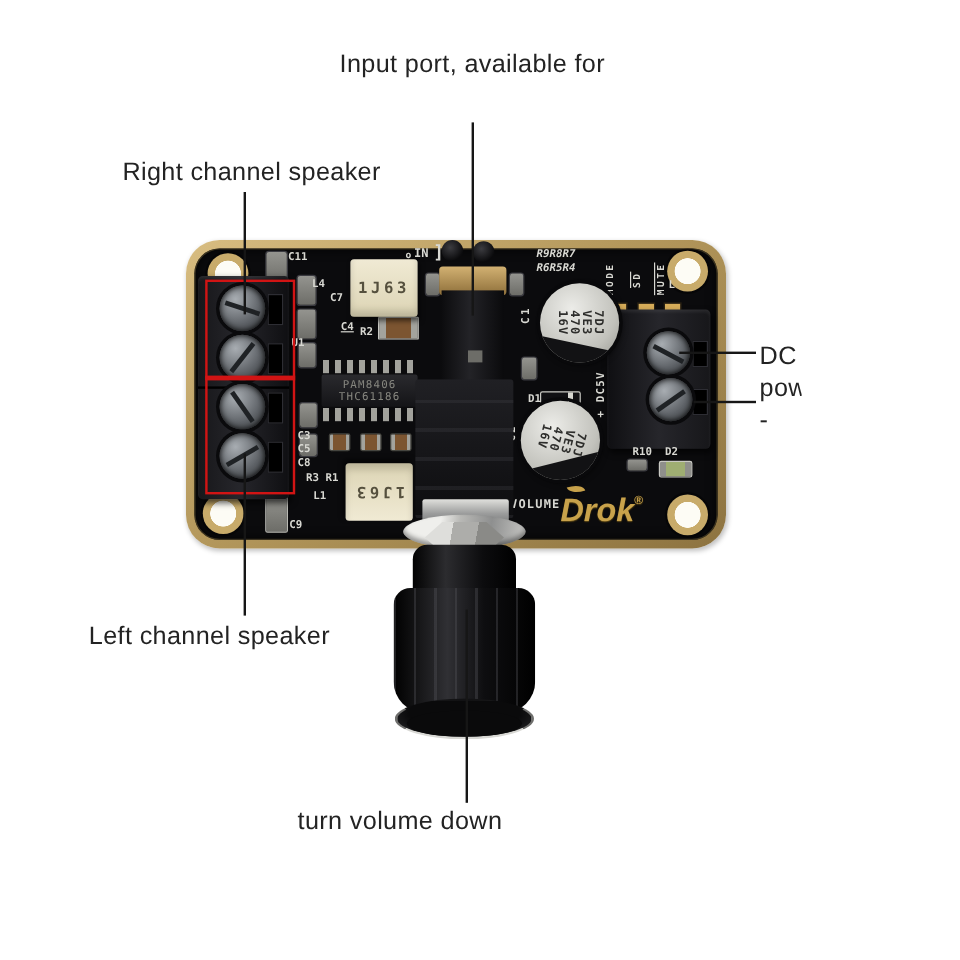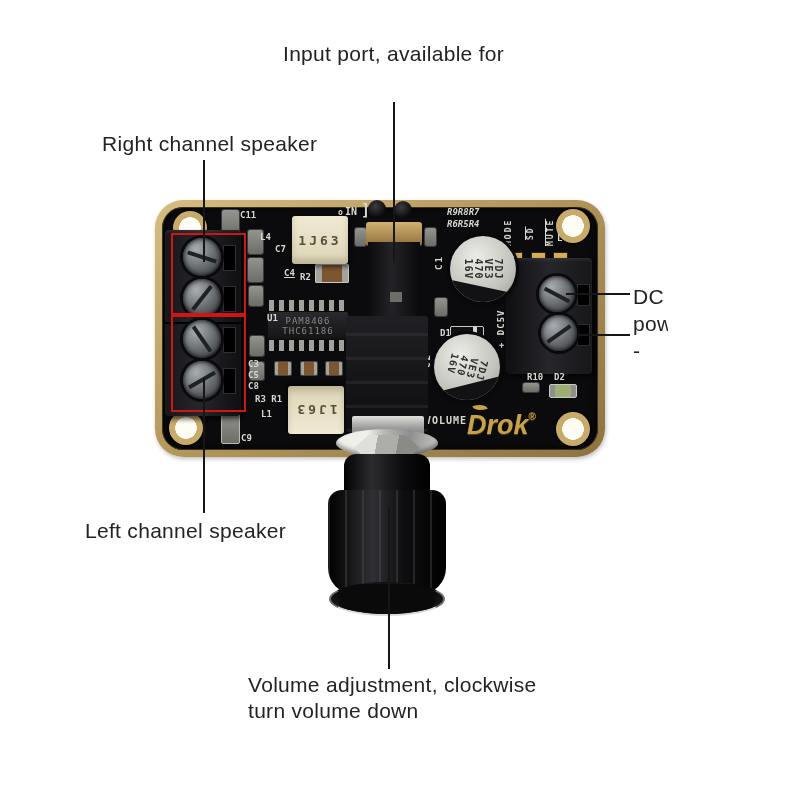--- a/index.html
+++ b/index.html
@@ -90,23 +90,22 @@
 </head>
 <body>
 
 <div class="stage">
 
   <div class="ann" style="left:283px;top:40px;">
     <div>Input port, available for</div>
   </div>
   <div class="ann" style="left:102px;top:130px;">Right channel speaker</div>
   <div class="ann" style="left:633px;top:283px;">DC power -</div>
-  <div class="ann" style="left:85px;top:517px;">Left channel speaker</div>
+  <div class="ann" style="left:74px;top:517px;">Left channel speaker</div>
   <div class="ann" style="left:248px;top:672px;line-height:26px;">
-    <div>Volume adjustment, clockwise</div>
     <div>turn volume down</div>
   </div>
 
   <div class="board">
     <div class="pcb"></div>
 
     <div class="hole" style="left:18px;top:11px;"></div>
     <div class="hole" style="left:401px;top:9px;"></div>
     <div class="hole" style="left:14px;top:211px;"></div>
     <div class="hole" style="left:401px;top:212px;"></div>
@@ -206,21 +205,21 @@
       </div>
     <div class="screw s2" style="left:386px;top:115px;">
         <i style="transform:rotate(-35deg);"></i>
       </div>
 
     <div class="silk" style="left:85px;top:10px;">C11</div>
     <div class="silk" style="left:105px;top:32px;">L4</div>
     <div class="silk" style="left:120px;top:44px;">C7</div>
     <div class="silk" style="left:129px;top:68px;text-decoration:underline;">C4</div>
     <div class="silk" style="left:145px;top:72px;">R2</div>
-    <div class="silk" style="left:112px;top:81px;margin-top:32px;">U1</div>
+    <div class="silk" style="left:88px;top:81px;">U1</div>
     <div class="silk" style="left:93px;top:159px;">C3</div>
     <div class="silk" style="left:93px;top:170px;">C5</div>
     <div class="silk" style="left:93px;top:181px;">C8</div>
     <div class="silk" style="left:100px;top:194px;">R3 R1</div>
     <div class="silk" style="left:106px;top:209px;">L1</div>
     <div class="silk" style="left:86px;top:233px;">C9</div>
     <div class="silk" style="left:185px;top:238px;">C6</div>
     <div class="silk" style="left:183px;top:8px;font-size:8px;">o</div>
     <div class="silk" style="left:190px;top:6px;font-size:10px;">IN</div>
     <div class="silk" style="left:206px;top:1px;font-size:15px;transform:scaleX(-1);">[</div>

